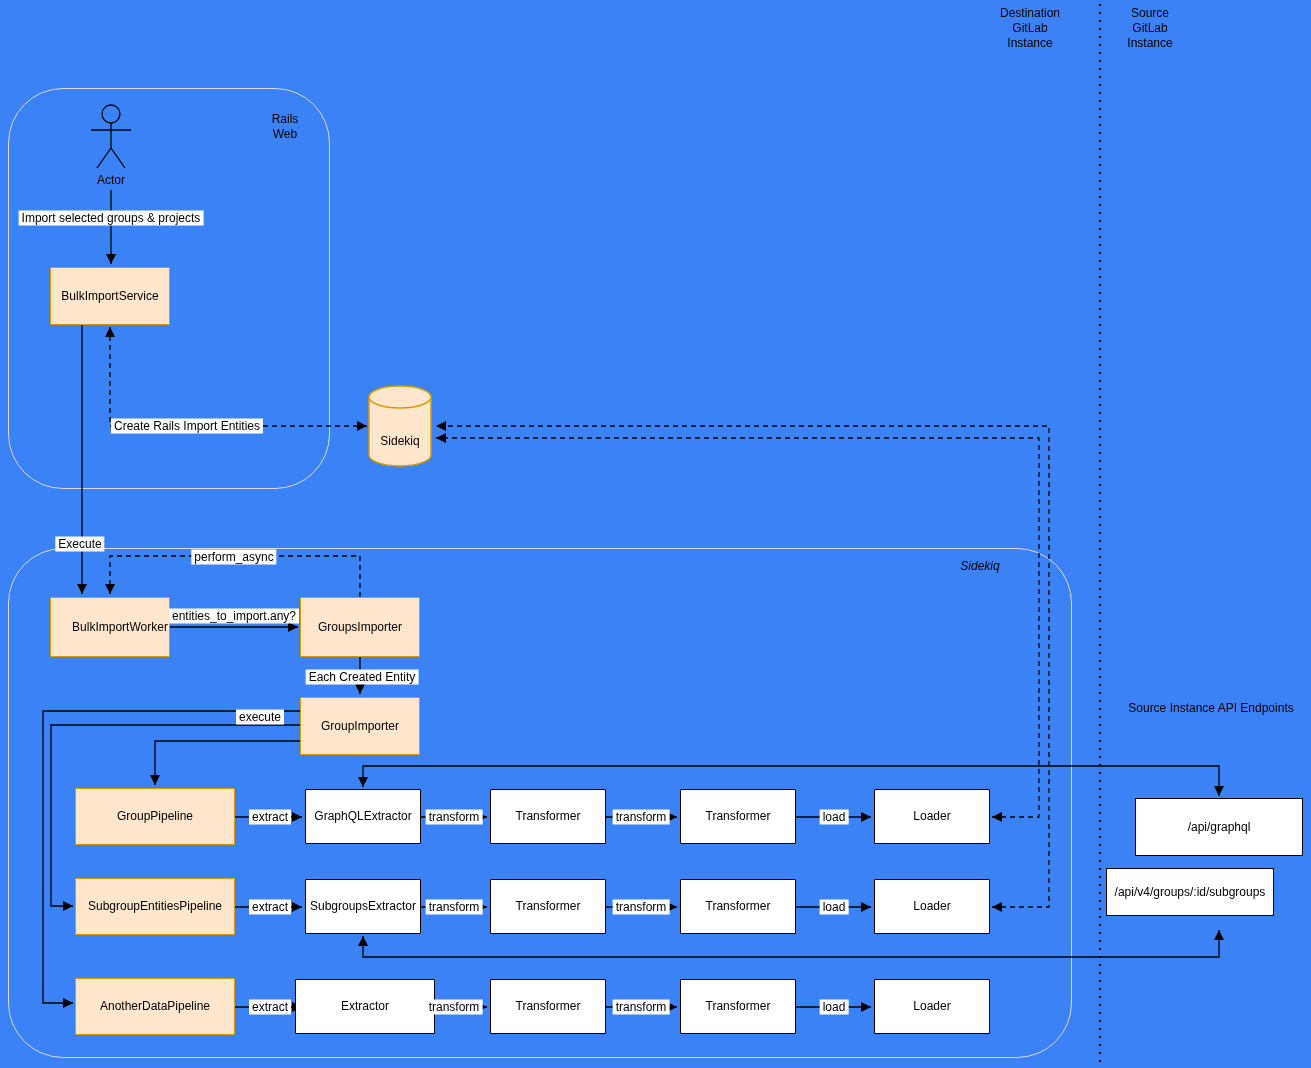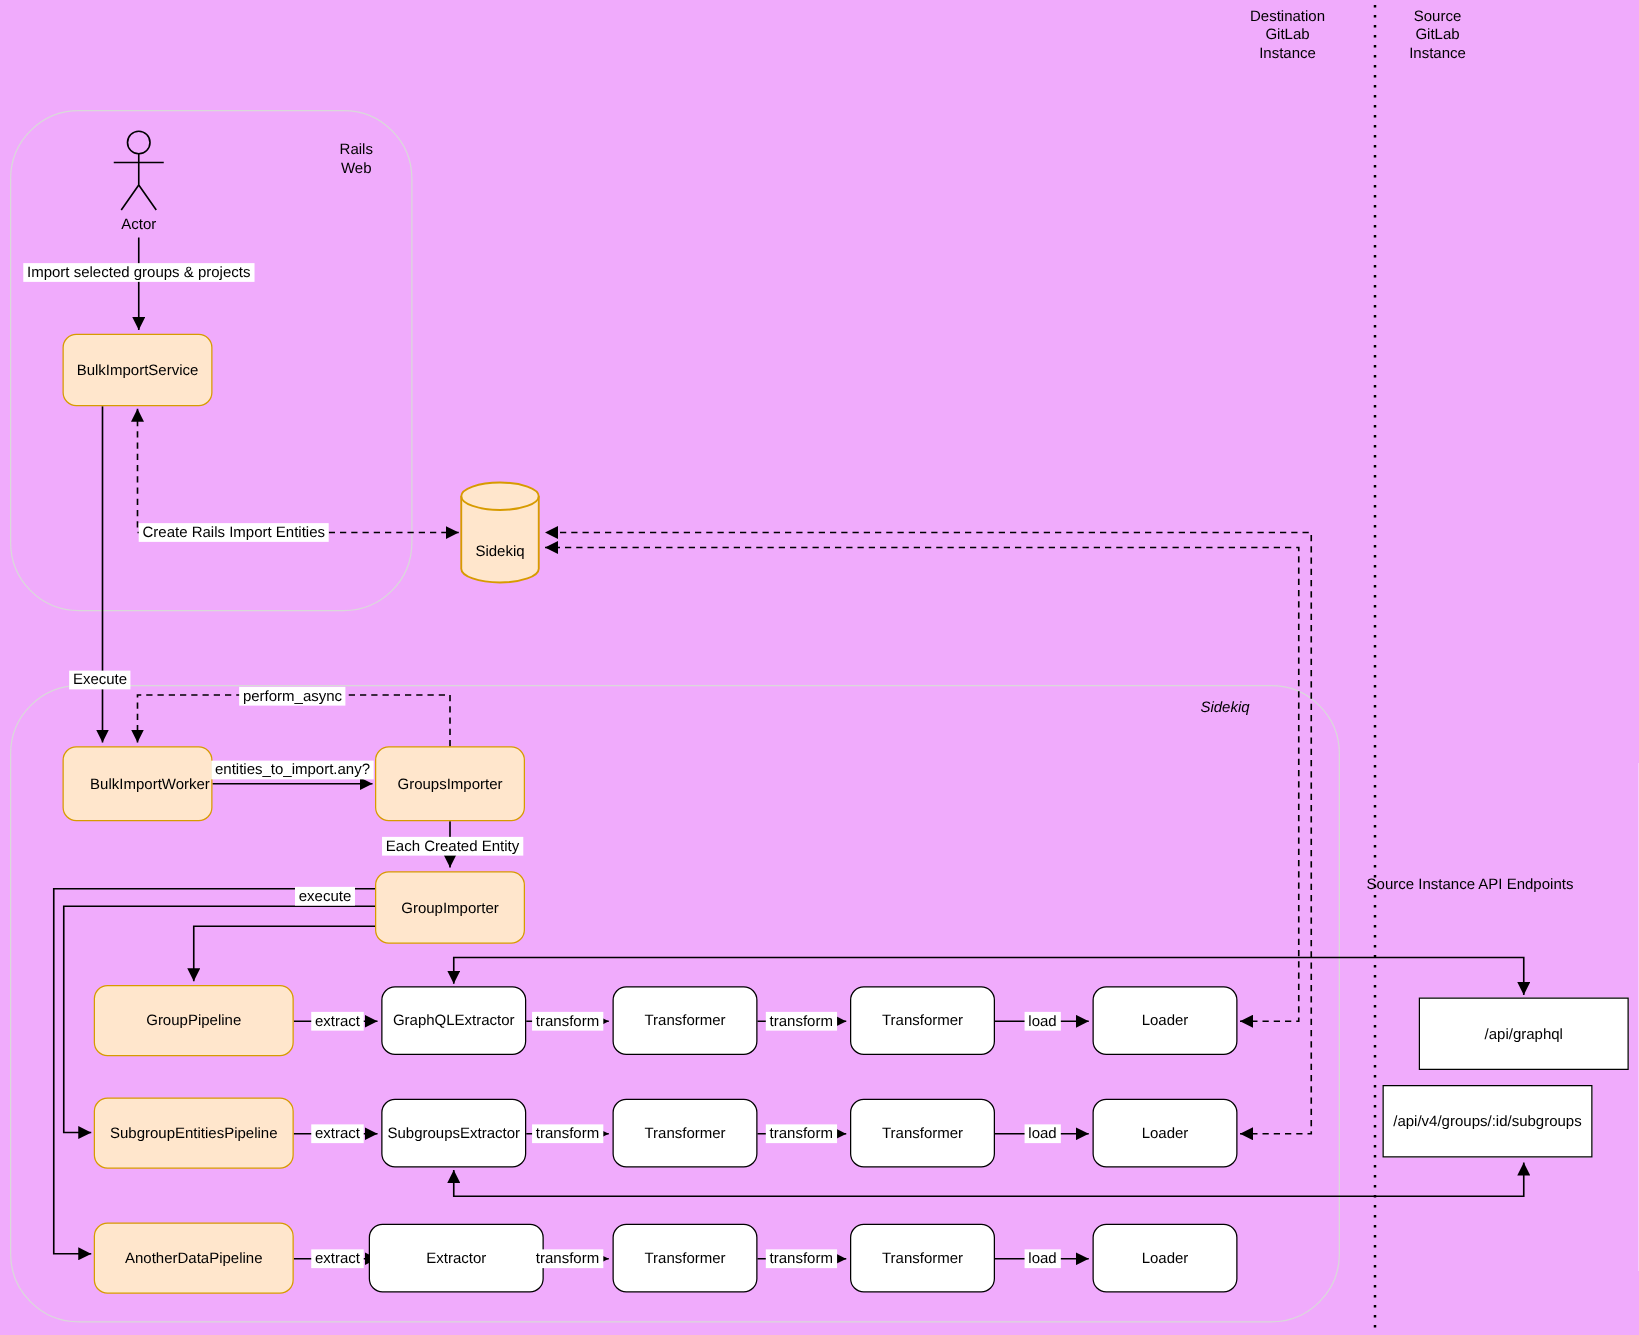--- a/index.html
+++ b/index.html
@@ -1,26 +1,26 @@
 <!DOCTYPE html>
 <html><head>
 <meta charset="utf-8">
 <style>
   html,body{margin:0;padding:0;background:#ffffff;}
   .canvas{
-    position:relative;width:1311px;height:1068px;background:#f0abfc;
+    position:relative;width:1311px;height:1068px;background:#3b82f6;
     font-family:"Liberation Sans", sans-serif;color:#000;overflow:hidden;
   }
   svg{position:absolute;left:0;top:0;}
   .container-box{
     position:absolute;border:1px solid #d9d9d9;border-radius:55px;background:transparent;
   }
   .node{
     position:absolute;display:flex;align-items:center;justify-content:center;
-    font-size:12px;text-align:center;background:#fff;border:1.5px solid #000;border-radius:11px;
+    font-size:12px;text-align:center;background:#fff;border:1.5px solid #000;border-radius:1px;
     box-sizing:border-box;line-height:1.2;
   }
   .node.orange{background:#ffe6cc;border-color:#d79b00;}
   .node.sharp{border-radius:0;border-width:1px;}
   .lbl{
     position:absolute;transform:translate(-50%,-50%);font-size:12px;line-height:1.25;
     text-align:center;white-space:nowrap;
   }
   .lbl.bg{background:#ffffff;padding:0 3px;}
   .lbl.multiline{white-space:pre-line;}
@@ -89,21 +89,21 @@
       <path d="M 992,907 H 1049 V 426 H 436" stroke-dasharray="5,4" marker-start="url(#arrS)" marker-end="url(#arrE)"></path>
     </g>
   </svg>
 
   <div class="lbl multiline" style="left:1030px;top:28px;">Destination
 GitLab
 Instance</div>
   <div class="lbl multiline" style="left:1150px;top:28px;">Source
 GitLab
 Instance</div>
-  <div class="lbl" style="left:1176px;top:708px;">Source Instance API Endpoints</div>
+  <div class="lbl" style="left:1211px;top:708px;">Source Instance API Endpoints</div>
 
   <div class="lbl multiline" style="left:285px;top:127px;">Rails
 Web</div>
   <div class="lbl" style="left:980px;top:566px;font-style:italic;">Sidekiq</div>
 
   <div class="lbl" style="left:111px;top:180px;">Actor</div>
   <div class="lbl" style="left:400px;top:441px;">Sidekiq</div>
 
   <div class="node orange" style="left:50px;top:267px;width:120px;height:58px;">BulkImportService</div>
   <div class="node orange" style="left:50px;top:597px;width:120px;height:60px;padding-left:20px;">BulkImportWorker</div>
@@ -122,21 +122,21 @@
   <div class="node" style="left:490px;top:879px;width:116px;height:55px;">Transformer</div>
   <div class="node" style="left:680px;top:879px;width:116px;height:55px;">Transformer</div>
   <div class="node" style="left:874px;top:879px;width:116px;height:55px;">Loader</div>
 
   <div class="node" style="left:295px;top:979px;width:140px;height:55px;">Extractor</div>
   <div class="node" style="left:490px;top:979px;width:116px;height:55px;">Transformer</div>
   <div class="node" style="left:680px;top:979px;width:116px;height:55px;">Transformer</div>
   <div class="node" style="left:874px;top:979px;width:116px;height:55px;">Loader</div>
 
   <div class="node sharp" style="left:1135px;top:798px;width:168px;height:58px;">/api/graphql</div>
-  <div class="node sharp" style="left:1106px;top:868px;width:168px;height:58px;">/api/v4/groups/:id/subgroups</div>
+  <div class="node sharp" style="left:1106px;top:868px;width:168px;height:48px;">/api/v4/groups/:id/subgroups</div>
 
   <div class="lbl bg" style="left:111px;top:218px;">Import selected groups &amp; projects</div>
   <div class="lbl bg" style="left:187px;top:426px;">Create Rails Import Entities</div>
   <div class="lbl bg" style="left:80px;top:544px;">Execute</div>
   <div class="lbl bg" style="left:234px;top:557px;">perform_async</div>
   <div class="lbl bg" style="left:234px;top:616px;">entities_to_import.any?</div>
   <div class="lbl bg" style="left:362px;top:677px;">Each Created Entity</div>
   <div class="lbl bg" style="left:260px;top:717px;">execute</div>
 
   <div class="lbl bg" style="left:270px;top:817px;">extract</div>

